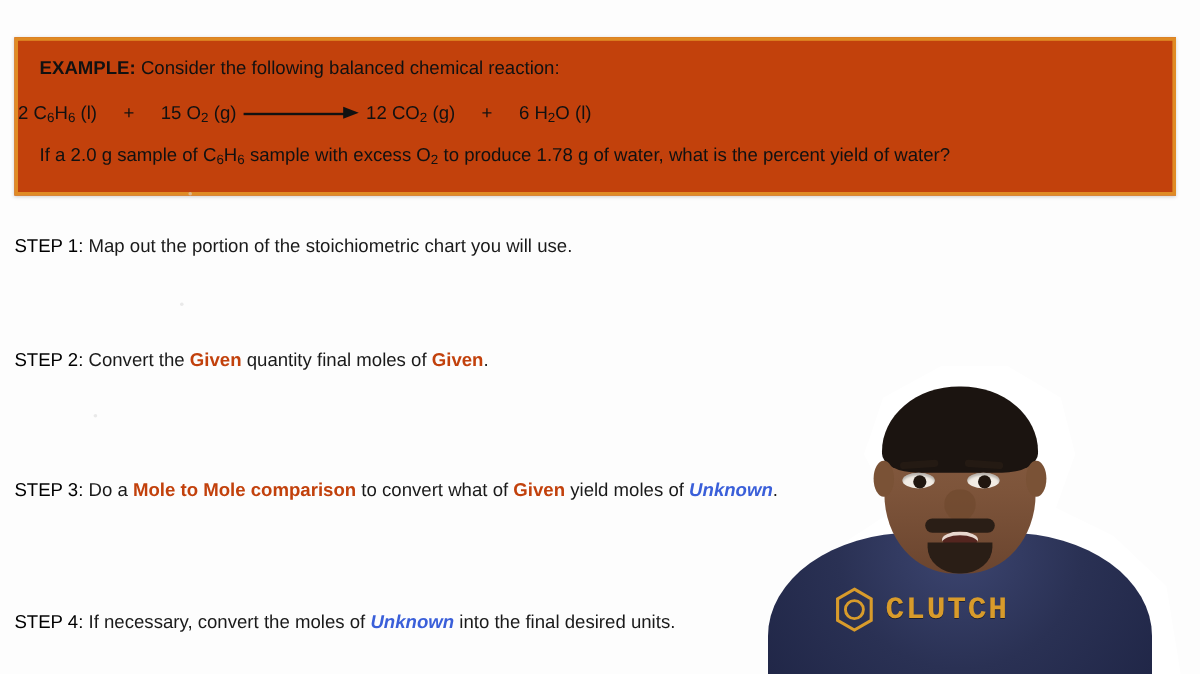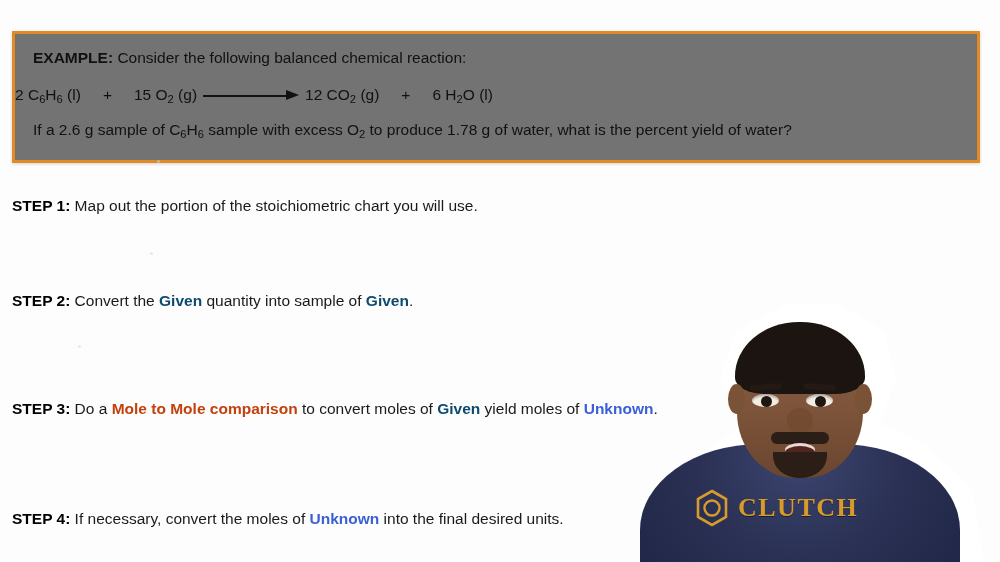--- a/index.html
+++ b/index.html
@@ -19,21 +19,21 @@
 
   
   #example-box {
     position: absolute;
     left: 12px;
     top: 31px;
     width: 968px;
     height: 132px;
     box-sizing: border-box;
     border: 3px solid #e08b24;
-    background: #737373;
+    background: #c2410c;
     box-shadow: 0 1px 3px rgba(0,0,0,0.18);
   }
   #example-prompt {
     position: absolute;
     left: 18px;
     top: 14px;
     font-size: 15.5px;
     line-height: 20px;
     white-space: nowrap;
   }
@@ -93,23 +93,23 @@
 
   
   .step-line {
     position: absolute;
     left: 12px;
     font-size: 15.5px;
     line-height: 21px;
     white-space: nowrap;
     color: #1a1a1a;
   }
-  .step-label { font-weight: bold; color: #000; }
-  .given { color: #0c4a6e; font-weight: bold; }
-  .unknown { color: #3a5fd9; font-weight: bold; }
+  .step-label { font-weight: normal; color: #000; }
+  .given { color: #c2410c; font-weight: bold; }
+  .unknown { color: #3a5fd9; font-weight: bold; font-style: italic; }
   .mole { color: #c2410c; font-weight: bold; }
 
   #step-1 { top: 195px; }
   #step-2 { top: 290px; }
   #step-3 { top: 398px; }
   #step-4 { top: 508px; text-align: right; }
 
   
   .speck {
     position: absolute;
@@ -289,21 +289,21 @@
     left: 95px;
     top: 186px;
     width: 180px;
     height: 44px;
     display: flex;
     align-items: center;
     gap: 9px;
   }
   #hex-icon { flex: 0 0 auto; }
   #logo-wordmark {
-    font-family: Liberation Serif, serif;
+    font-family: Liberation Mono, monospace;
     font-weight: bold;
     font-size: 26px;
     letter-spacing: 1.5px;
     color: #d89b2b;
     text-shadow: 0 1px 0 rgba(0,0,0,.45);
   }
 </style>
 </head>
 <body>
 
@@ -311,34 +311,34 @@
 
   <div id="example-prompt">
     <span class="lead">EXAMPLE:</span><span> Consider the following balanced chemical reaction:</span>
   </div>
 
   <div id="equation-line">
     <span><span>2</span>&nbsp;<span>C</span><sub>6</sub><span>H</span><sub>6</sub>&nbsp;<span>(l)</span></span><span class="sp"></span><span>+</span><span class="sp"></span><span><span>15</span>&nbsp;<span>O</span><sub>2</sub>&nbsp;<span>(g)</span></span><span class="rxn-arrow"></span><span><span>12</span>&nbsp;<span>CO</span><sub>2</sub>&nbsp;<span>(g)</span></span><span class="sp"></span><span>+</span><span class="sp"></span><span><span>6</span>&nbsp;<span>H</span><sub>2</sub><span>O</span>&nbsp;<span>(l)</span></span>
   </div>
 
   <div id="example-question">
-    <span>If a 2.6 g sample of C</span><sub>6</sub><span>H</span><sub>6</sub><span> sample with excess O</span><sub>2</sub><span> to produce 1.78 g of water, what is the percent yield of water?</span>
+    <span>If a 2.0 g sample of C</span><sub>6</sub><span>H</span><sub>6</sub><span> sample with excess O</span><sub>2</sub><span> to produce 1.78 g of water, what is the percent yield of water?</span>
   </div>
 </div>
 
 <div class="step-line" id="step-1">
   <span class="step-label">STEP 1:</span><span class="step-body"><span> Map out the portion of the stoichiometric chart you will use.</span></span>
 </div>
 
 <div class="step-line" id="step-2">
-  <span class="step-label">STEP 2:</span><span class="step-body"><span> Convert the </span><span class="given">Given</span><span> quantity into sample of </span><span class="given">Given</span><span>.</span></span>
+  <span class="step-label">STEP 2:</span><span class="step-body"><span> Convert the </span><span class="given">Given</span><span> quantity final moles of </span><span class="given">Given</span><span>.</span></span>
 </div>
 
 <div class="step-line" id="step-3">
-  <span class="step-label">STEP 3:</span><span class="step-body"><span> Do a </span><span class="mole">Mole to Mole comparison</span><span> to convert moles of </span><span class="given">Given</span><span> yield moles of </span><span class="unknown">Unknown</span><span>.</span></span>
+  <span class="step-label">STEP 3:</span><span class="step-body"><span> Do a </span><span class="mole">Mole to Mole comparison</span><span> to convert what of </span><span class="given">Given</span><span> yield moles of </span><span class="unknown">Unknown</span><span>.</span></span>
 </div>
 
 <div class="step-line" id="step-4">
   <span class="step-label">STEP 4:</span><span class="step-body"><span> If necessary, convert the moles of </span><span class="unknown">Unknown</span><span> into the final desired units.</span></span>
 </div>
 
 <div class="speck" style="left:157px;top:160px;width:3px;height:3px;"></div>
 <div class="speck" style="left:150px;top:252px;width:3px;height:3px;"></div>
 <div class="speck" style="left:78px;top:345px;width:3px;height:3px;"></div>
 

